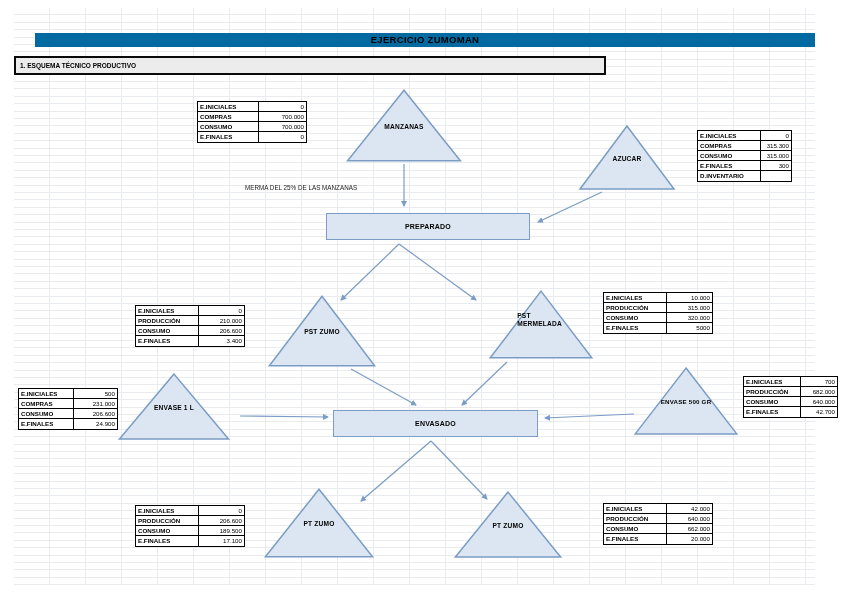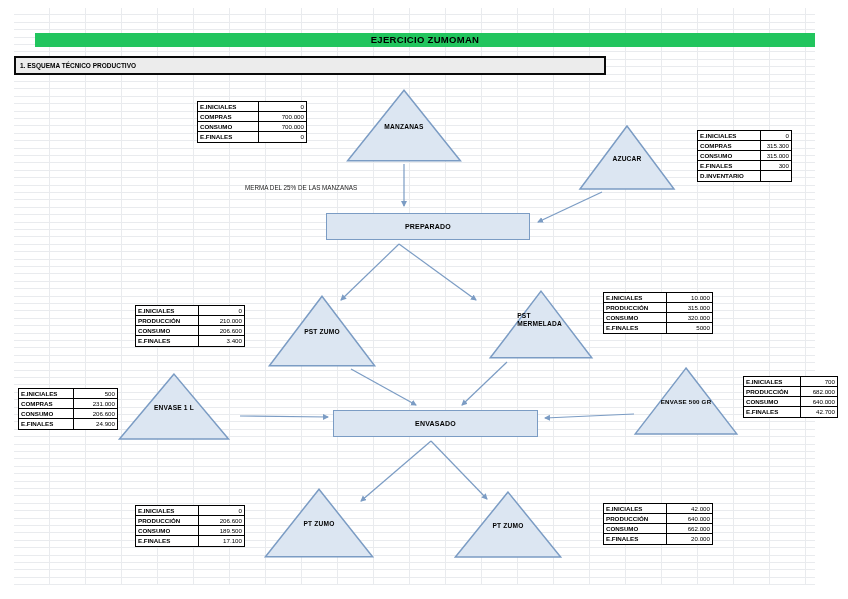--- a/index.html
+++ b/index.html
@@ -10,21 +10,21 @@
     color:#000;
   }
   .sheet{
     position:absolute;left:14px;top:8px;width:801px;height:577px;
     background-image:
       repeating-linear-gradient(to bottom, transparent 0 6.4px, #e9ebee 6.4px 7.4px),
       repeating-linear-gradient(to right, transparent 0 35px, #e9ebee 35px 36px);
   }
   .titlebar{
     position:absolute;left:35px;top:33px;width:780px;height:14px;
-    background:#22c55e;
+    background:#0369a1;
     text-align:center;font-weight:bold;font-size:9.5px;line-height:14px;letter-spacing:.3px;
   }
   .section-box{
     position:absolute;left:14px;top:56px;width:592px;height:19px;box-sizing:border-box;
     background:#ececec;border:2px solid #0a0a0a;
     font-size:6.5px;font-weight:bold;line-height:15px;padding-left:4px;
   }
   .note{position:absolute;left:245px;top:184px;font-size:6.3px;color:#222;}
 
   

